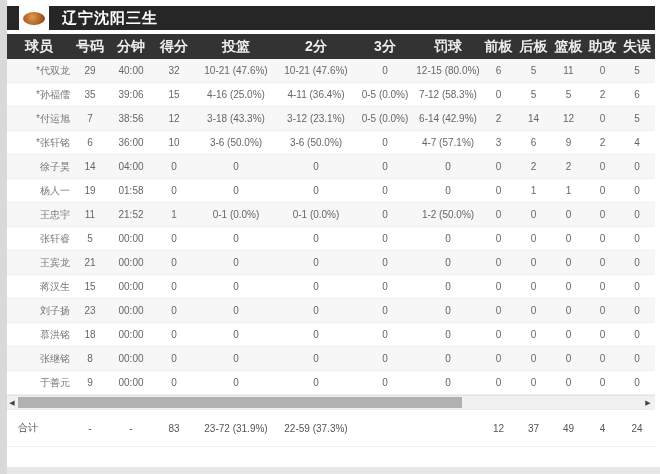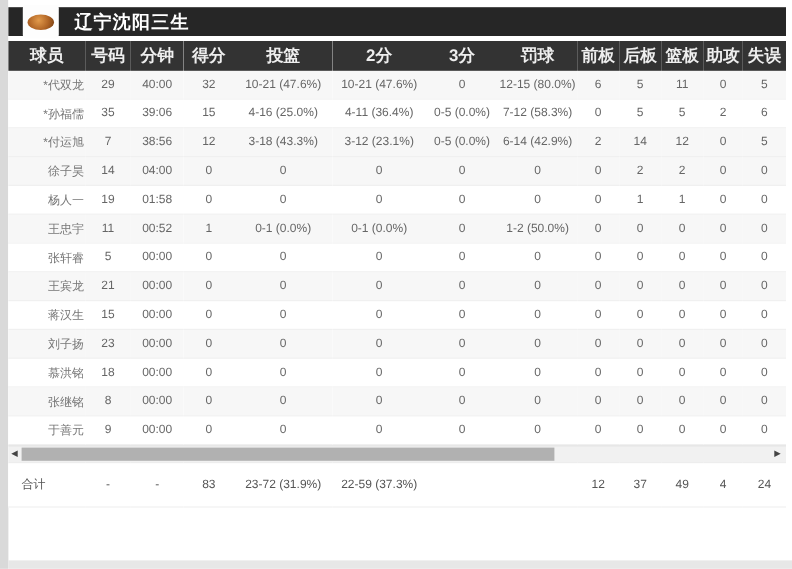--- a/index.html
+++ b/index.html
@@ -121,20 +121,35 @@
           <td>3-18 (43.3%)</td>
           <td>3-12 (23.1%)</td>
           <td>0-5 (0.0%)</td>
           <td>6-14 (42.9%)</td>
           <td>2</td>
           <td>14</td>
           <td>12</td>
           <td>0</td>
           <td>5</td>
         </tr>
+        <tr class="even">
+          <td class="name-cell">*张轩铭</td>
+          <td>6</td>
+          <td>36:00</td>
+          <td>10</td>
+          <td>3-6 (50.0%)</td>
+          <td>3-6 (50.0%)</td>
+          <td>0</td>
+          <td>4-7 (57.1%)</td>
+          <td>3</td>
+          <td>6</td>
+          <td>9</td>
+          <td>2</td>
+          <td>4</td>
+        </tr>
         <tr class="odd">
           <td class="name-cell">徐子昊</td>
           <td>14</td>
           <td>04:00</td>
           <td>0</td>
           <td>0</td>
           <td>0</td>
           <td>0</td>
           <td>0</td>
           <td>0</td>
@@ -154,21 +169,21 @@
           <td>0</td>
           <td>0</td>
           <td>1</td>
           <td>1</td>
           <td>0</td>
           <td>0</td>
         </tr>
         <tr class="odd">
           <td class="name-cell">王忠宇</td>
           <td>11</td>
-          <td>00:52</td>
+          <td>21:52</td>
           <td>1</td>
           <td>0-1 (0.0%)</td>
           <td>0-1 (0.0%)</td>
           <td>0</td>
           <td>1-2 (50.0%)</td>
           <td>0</td>
           <td>0</td>
           <td>0</td>
           <td>0</td>
           <td>0</td>

